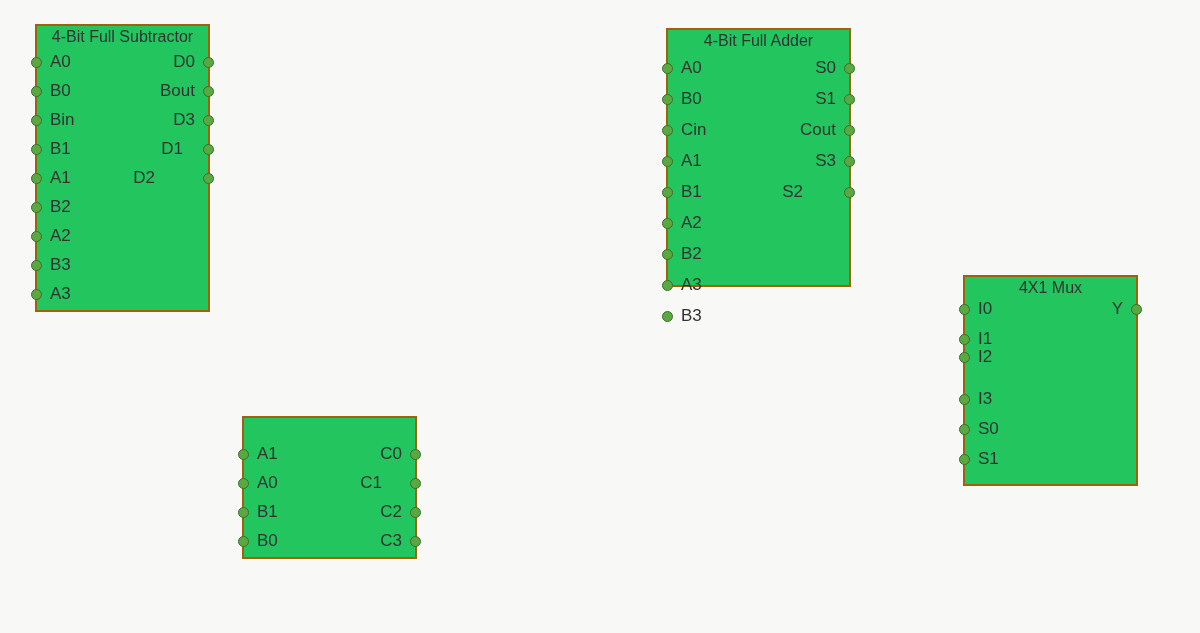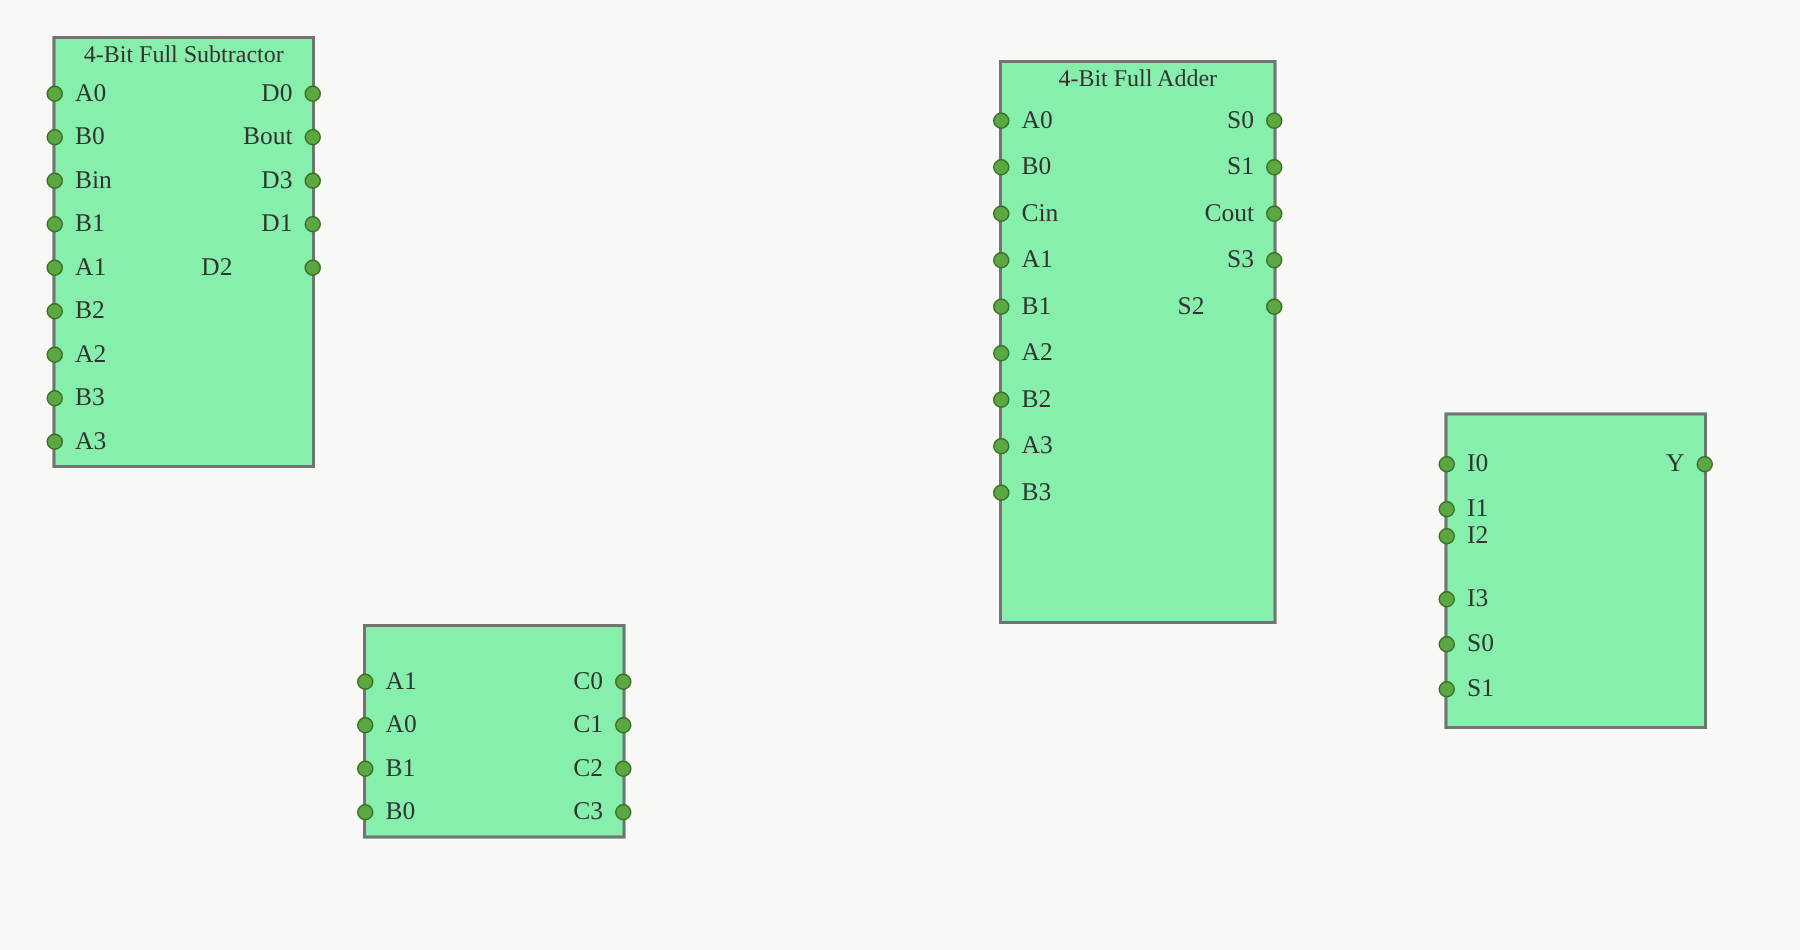--- a/index.html
+++ b/index.html
@@ -6,23 +6,22 @@
     body {
       width: 1200px;
       height: 633px;
       background: #f8f8f6;
       font-family: Arial, Helvetica, sans-serif;
       position: relative;
       color: #333;
     }
     .block {
       position: absolute;
-      border: 2px solid #737373;
-      background: #86efac;
-      font-family: Liberation Serif, serif;
+      border: 2px solid #a16207;
+      background: #22c55e;
     }
     .block-title {
       position: absolute;
       top: 0;
       left: 0;
       right: 0;
       text-align: center;
       font-size: 16px;
       padding: 2px 0;
       white-space: nowrap;
@@ -96,21 +95,21 @@
       <span class="pin-label">D0</span>
     </div>
     <div class="pin-row right-pin" style="top: 51px;">
       <div class="pin-dot"></div>
       <span class="pin-label">Bout</span>
     </div>
     <div class="pin-row right-pin" style="top: 80px;">
       <div class="pin-dot"></div>
       <span class="pin-label">D3</span>
     </div>
-    <div class="pin-row right-pin" style="top: 109px;">
+    <div class="pin-row right-pin" style="top: 109px; gap: 12px;">
       <div class="pin-dot"></div>
       <span class="pin-label">D1</span>
     </div>
     <div class="pin-row right-pin" style="top: 138px; gap: 40px;">
       <div class="pin-dot"></div>
       <span class="pin-label">D2</span>
     </div>
   </div>
 
 <div class="block" style="left: 242px; top: 416px; width: 175px; height: 143px;">
@@ -127,35 +126,35 @@
       <span class="pin-label">B1</span>
     </div>
     <div class="pin-row left-pin" style="top: 109px;">
       <div class="pin-dot"></div>
       <span class="pin-label">B0</span>
     </div>
     <div class="pin-row right-pin" style="top: 22px;">
       <div class="pin-dot"></div>
       <span class="pin-label">C0</span>
     </div>
-    <div class="pin-row right-pin" style="top: 51px;">
+    <div class="pin-row right-pin" style="top: 51px; gap: 20px;">
       <div class="pin-dot"></div>
       <span class="pin-label">C1</span>
     </div>
     <div class="pin-row right-pin" style="top: 80px;">
       <div class="pin-dot"></div>
       <span class="pin-label">C2</span>
     </div>
     <div class="pin-row right-pin" style="top: 109px;">
       <div class="pin-dot"></div>
       <span class="pin-label">C3</span>
     </div>
   </div>
 
-<div class="block" style="left: 666px; top: 40px; width: 185px; height: 376px;">
+<div class="block" style="left: 666px; top: 28px; width: 185px; height: 259px;">
   <div class="block-title">4-Bit Full Adder</div>
 <div class="pin-row left-pin" style="top: 24px;">
       <div class="pin-dot"></div>
       <span class="pin-label">A0</span>
     </div>
     <div class="pin-row left-pin" style="top: 55px;">
       <div class="pin-dot"></div>
       <span class="pin-label">B0</span>
     </div>
     <div class="pin-row left-pin" style="top: 86px;">
@@ -202,20 +201,21 @@
       <div class="pin-dot"></div>
       <span class="pin-label">S3</span>
     </div>
     <div class="pin-row right-pin" style="top: 148px; gap: 33px;">
       <div class="pin-dot"></div>
       <span class="pin-label">S2</span>
     </div>
   </div>
 
 <div class="block" style="left: 963px; top: 275px; width: 175px; height: 211px;">
+  <div class="block-title">4X1 Mux</div>
 <div class="pin-row left-pin" style="top: 18px;">
       <div class="pin-dot"></div>
       <span class="pin-label">I0</span>
     </div>
     <div class="pin-row left-pin" style="top: 48px;">
       <div class="pin-dot"></div>
       <span class="pin-label">I1</span>
     </div>
     <div class="pin-row left-pin" style="top: 66px; justify-content: flex-end;">
       <div class="pin-dot"></div>

